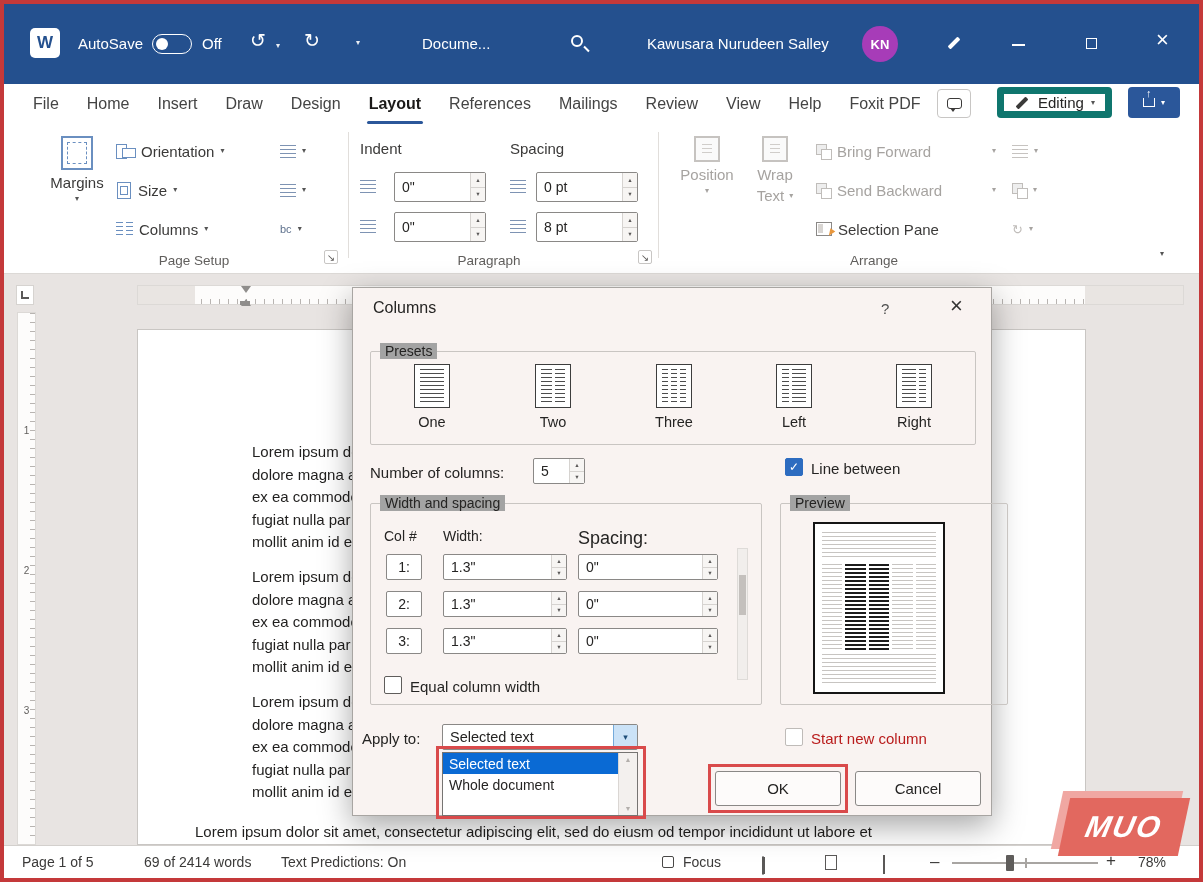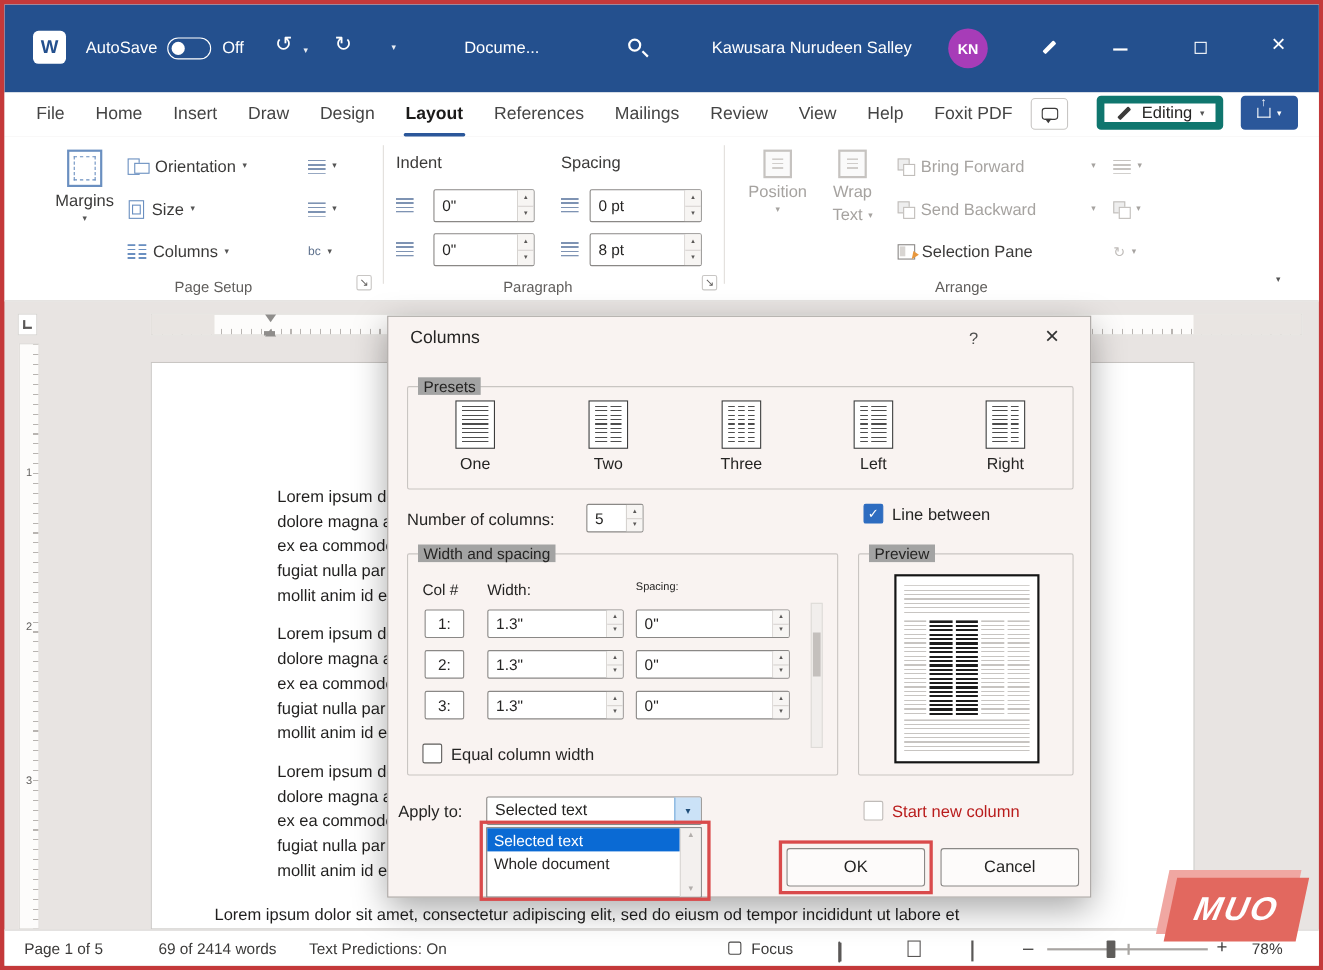--- a/index.html
+++ b/index.html
@@ -426,21 +426,21 @@
     </div>
     <span class="cb checked abs" style="left:432px;top:170px">
         <span>✓</span>
       </span>
     <span class="dlg-text abs" style="left:458px;top:172px">Line between</span>
 
     <div class="grp abs" style="left:17px;top:215px;width:392px;height:202px">
       <span class="grp-label">Width and spacing</span>
       <span class="dlg-text abs" style="left:13px;top:24px;font-size:14px">Col #</span>
       <span class="dlg-text abs" style="left:72px;top:24px;font-size:14px">Width:</span>
-      <span class="dlg-text abs" style="left:207px;top:24px;font-size:10px">Spacing:</span>
+      <span class="dlg-text abs" style="left:207px;top:24px;font-size:18px">Spacing:</span>
 
       <span class="numbox abs" style="left:15px;top:50px">1:</span>
       <div class="spin abs" style="left:72px;top:50px;width:124px;height:26px">
         <span class="spin-val">1.3"</span>
         <span class="spin-btns">
             <span class="spin-b">▲</span>
             <span class="spin-b">▼</span>
           </span>
       </div>
       <div class="spin abs" style="left:207px;top:50px;width:140px;height:26px">
@@ -484,21 +484,21 @@
       </div>
 
       <div class="mini-scroll" style="left:366px;top:44px;height:132px">
           <span class="mini-thumb" style="top:26px"></span>
         </div>
 
       <span class="cb abs" style="left:13px;top:172px"></span>
       <span class="dlg-text abs" style="left:39px;top:174px">Equal column width</span>
     </div>
 
-    <div class="grp abs" style="left:427px;top:215px;width:196px;height:202px">
+    <div class="grp abs" style="left:427px;top:215px;width:228px;height:202px">
       <span class="grp-label">Preview</span>
       <div class="pv-page abs" style="left:32px;top:18px">
         <div class="pv-top"></div>
         <div class="pv-mid">
           <span class="pv-col light"></span>
             <span class="pv-col dark"></span>
             <span class="pv-col dark"></span>
             <span class="pv-col light"></span>
             <span class="pv-col light"></span>
         </div>

